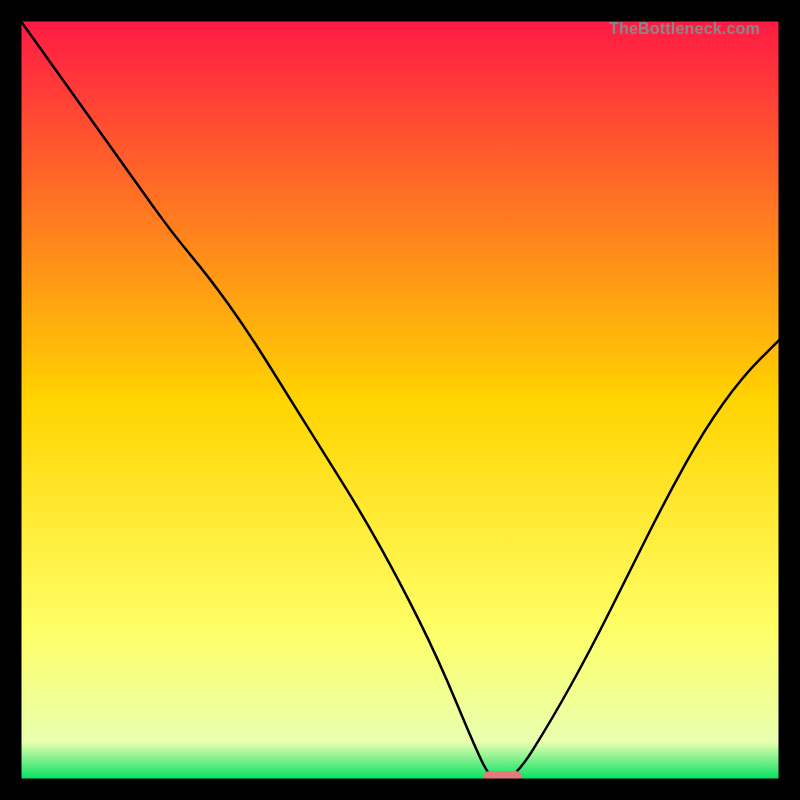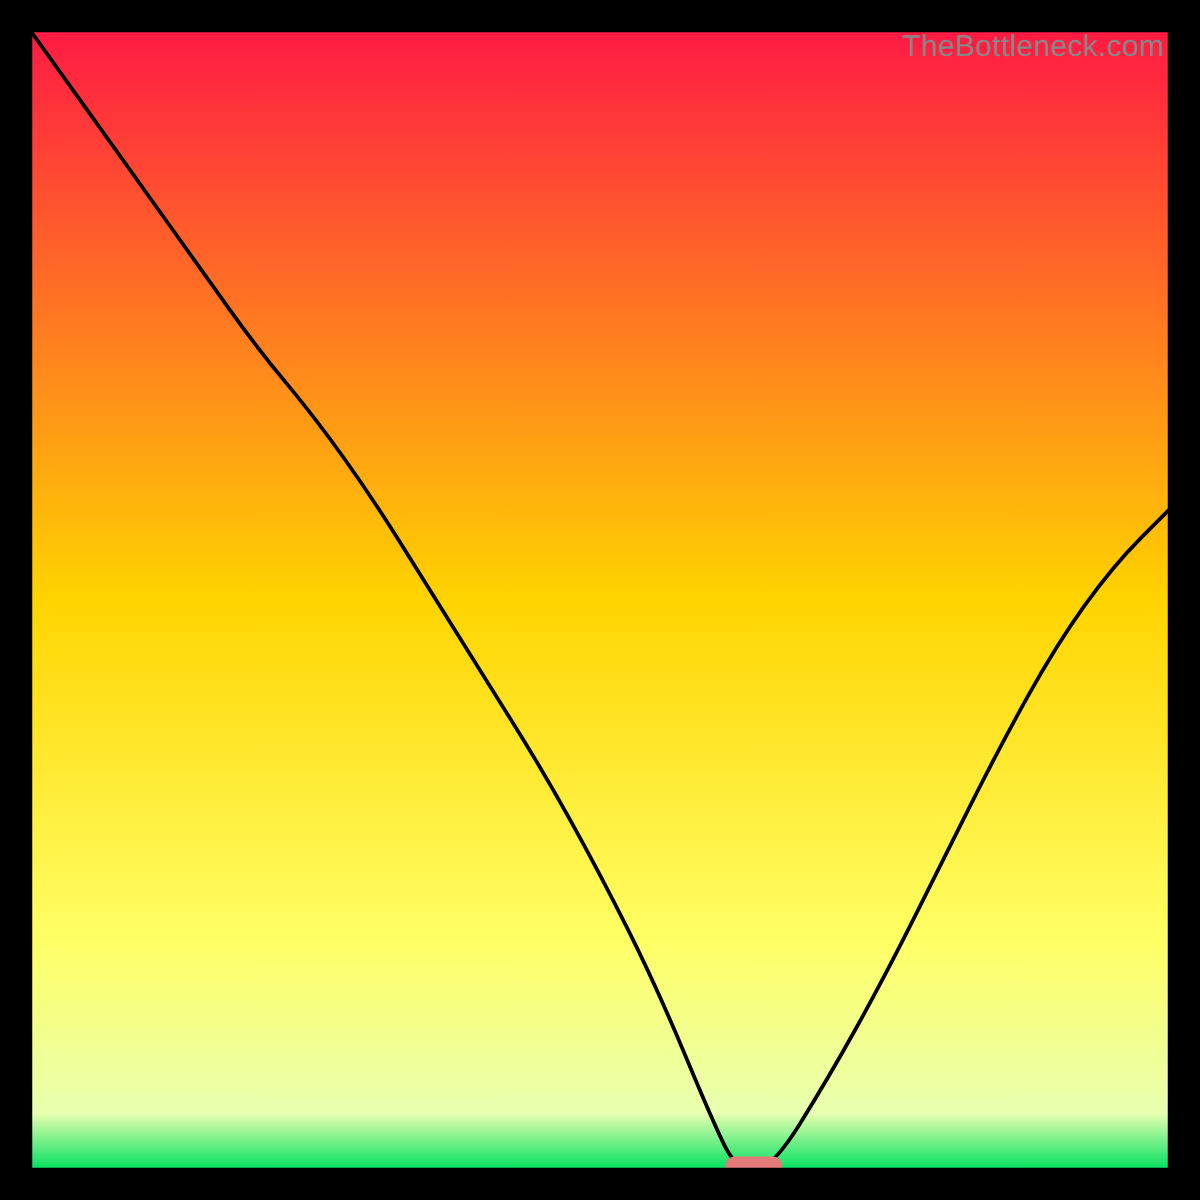--- a/index.html
+++ b/index.html
@@ -21,25 +21,25 @@
   .plot-area {
     position: absolute;
     left: 0;
     top: 0;
     width: 760px;
     height: 760px;
   }
   .watermark {
     position: absolute;
     top: 0px;
-    right: 4px;
+    right: 20px;
     color: #888888;
     font-family: Arial, Helvetica, sans-serif;
-    font-size: 20px;
-    font-weight: normal;
+    font-size: 16px;
+    font-weight: bold;
     letter-spacing: 0.2px;
     user-select: none;
   }
   svg {
     display: block;
   }
 </style>
 </head>
 <body>
 

